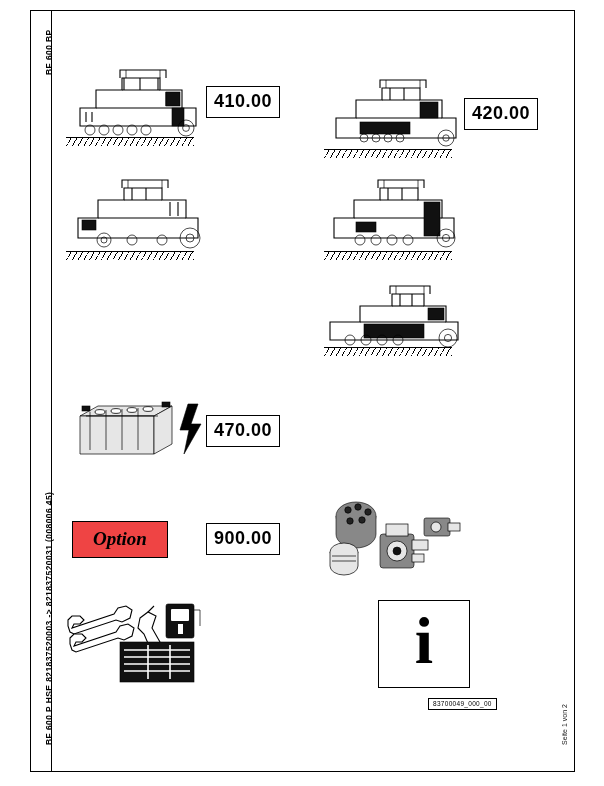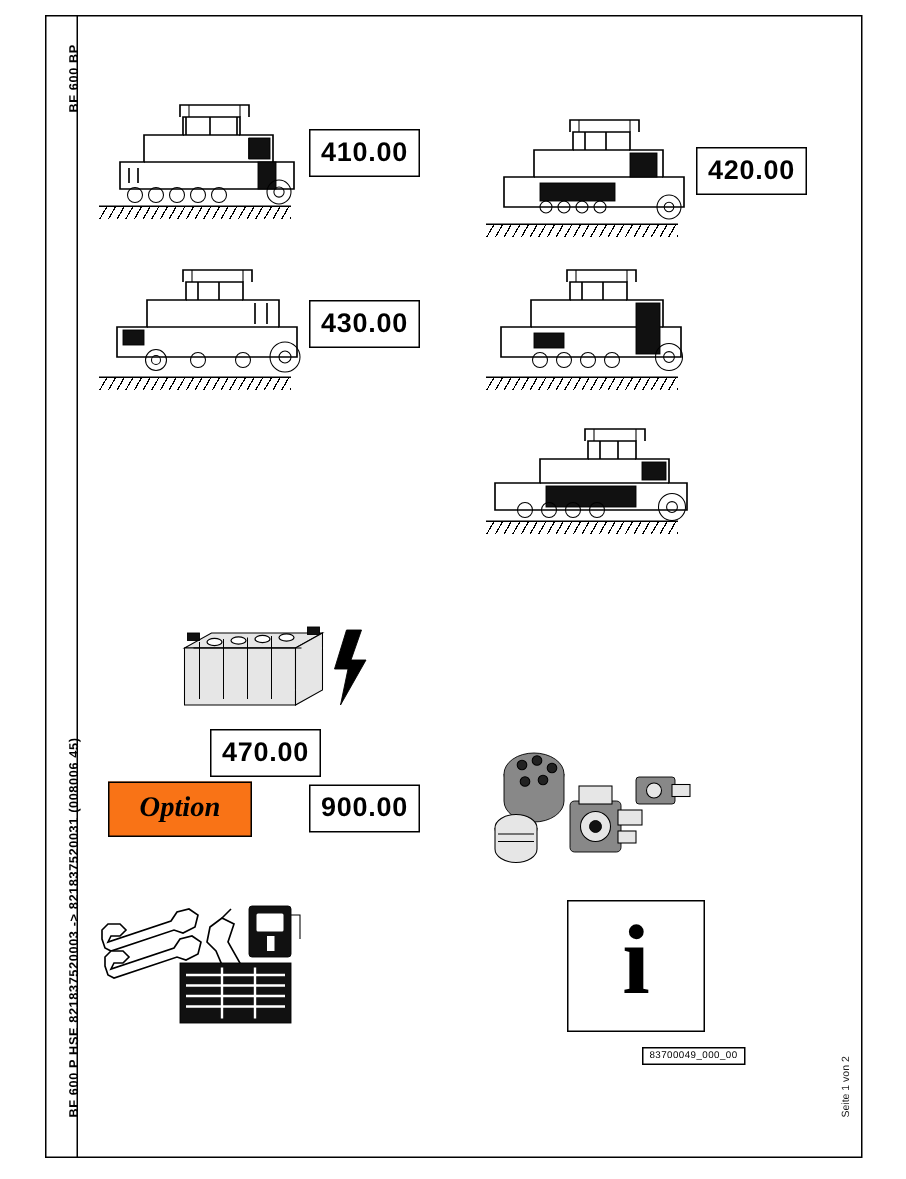--- a/index.html
+++ b/index.html
@@ -87,21 +87,21 @@
     font-weight: bold;
     text-align: center;
     padding: 4px 6px 5px 6px;
     letter-spacing: 0.5px;
     min-width: 74px;
     box-sizing: border-box;
   }
   .optionbox {
     flex: none;
     border: 1.6px solid #000;
-    background: #f97316;
+    background: #ef4444;
     font-size: 19px;
     font-weight: bold;
     font-style: italic;
     font-family: "Liberation Serif", serif;
     text-align: center;
     padding: 6px 10px 7px 10px;
     width: 96px;
     box-sizing: border-box;
   }
 
@@ -249,21 +249,20 @@
           <circle cx="70" cy="70" r="5"></circle>
           <circle cx="100" cy="70" r="5"></circle>
           <circle cx="128" cy="68" r="10"></circle>
             <circle cx="128" cy="68" r="4"></circle>
         </g>
         <path class="ln" d="M60 18 L60 10 L106 10 L106 18"></path>
         <path class="ln-thin" d="M66 10 L66 18 M100 10 L100 18"></path>
       </svg>
       <div class="ground"></div>
     </div>
-    <div class="numbox">430.00</div>
   </div>
 
   <div class="cell" style="left:320px; top:170px; width:230px; height:92px;">
     <div class="art" style="width:144px;height:92px;">
       <svg width="144" height="92" viewBox="0 0 144 92">
         <g class="ln">
           <path d="M14 68 L14 48 L34 48 L34 30 L60 30 L60 18 L98 18 L98 30 L122 30 L122 48 L134 48 L134 68 Z"></path>
           <path d="M34 48 L122 48"></path>
           <path d="M60 30 L98 30"></path>
           <path d="M68 18 L68 30 M82 18 L82 30"></path>
@@ -304,21 +303,21 @@
           <circle cx="128" cy="60" r="9"></circle>
             <circle cx="128" cy="60" r="3.6"></circle>
         </g>
         <path class="ln" d="M70 16 L70 8 L110 8 L110 16"></path>
         <path class="ln-thin" d="M76 8 L76 16 M104 8 L104 16"></path>
       </svg>
       <div class="ground" style="bottom:6px;"></div>
     </div>
   </div>
 
-  <div class="cell" style="left:62px; top:408px; width:230px; height:78px;flex-direction:column;">
+  <div class="cell" style="left:62px; top:392px; width:230px; height:78px;">
     <div class="art" style="width:144px;height:78px;">
       <svg width="144" height="78" viewBox="0 0 144 78">
 
         <g>
           <polygon points="18,24 92,24 110,14 36,14" class="fl-light"></polygon>
           <polygon points="18,24 18,62 92,62 92,24" class="fl-light"></polygon>
           <polygon points="92,24 110,14 110,52 92,62" class="fl-light"></polygon>
           <g class="ln-thin">
             <path d="M28 20 L28 58"></path>
               <path d="M44 18 L44 58"></path>

